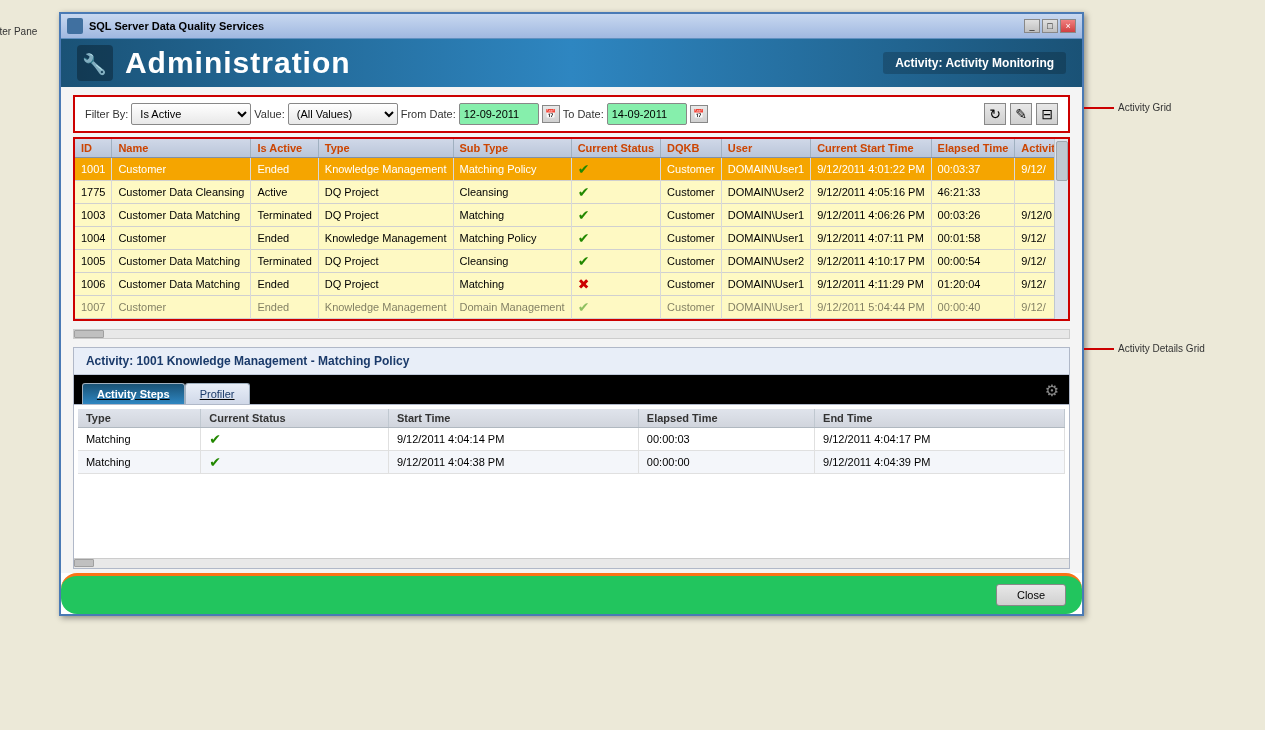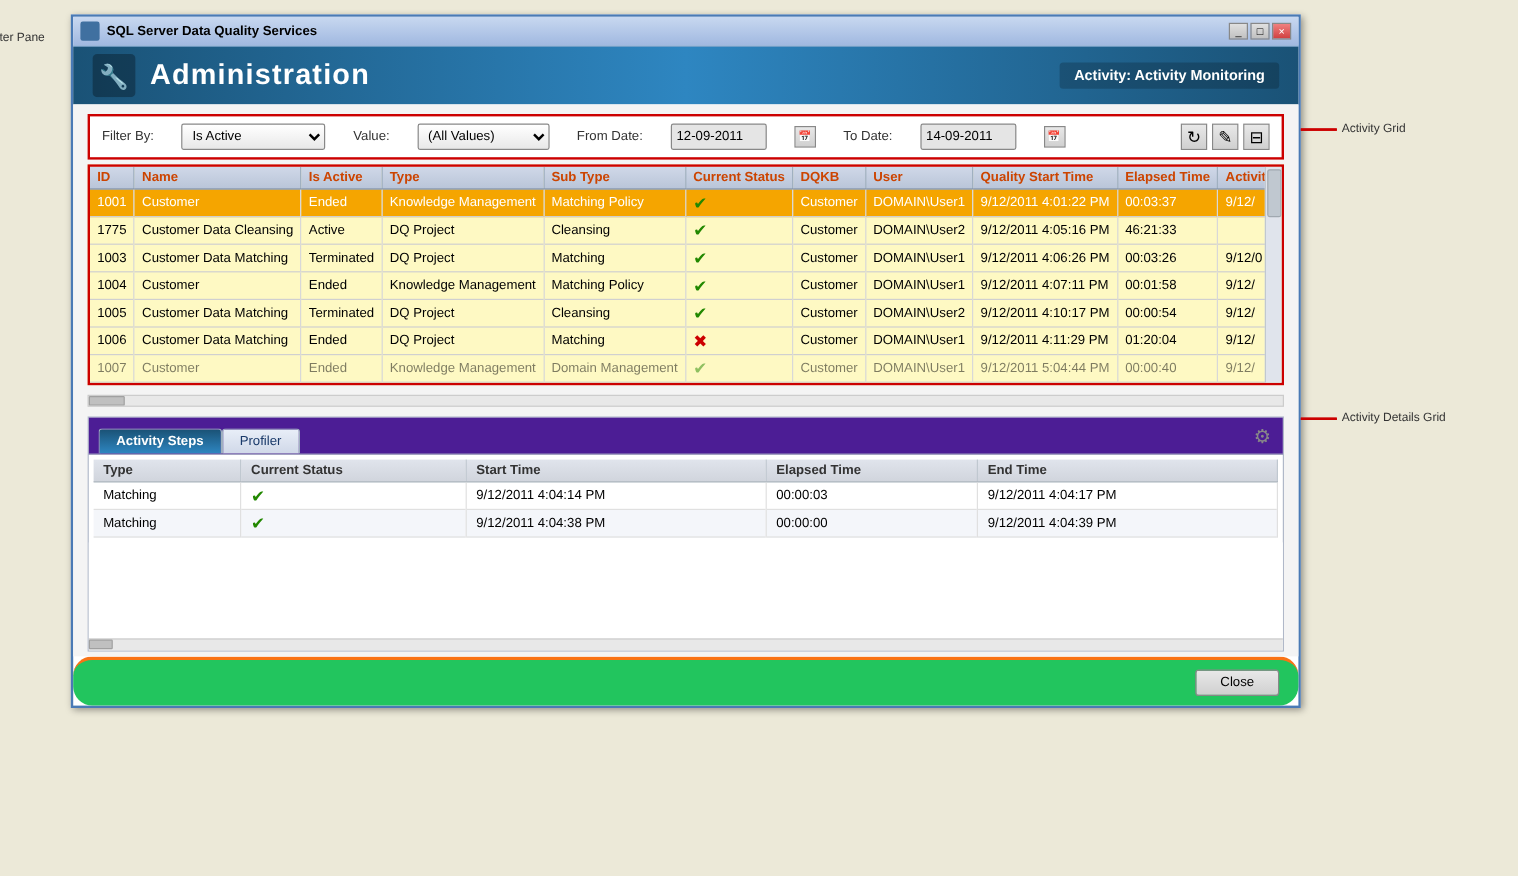--- a/index.html
+++ b/index.html
@@ -67,21 +67,21 @@
       align-items: center;
       justify-content: space-between;
     }
     .header-logo {
       display: flex;
       align-items: center;
       gap: 12px;
     }
     .header-title {
       color: #fff;
-      font-size: 24px;
+      font-size: 30px;
       font-weight: bold;
       letter-spacing: 1px;
     }
     .header-right {
       color: #fff;
       font-size: 12px;
       font-weight: bold;
       background: rgba(0,0,0,0.2);
       padding: 4px 12px;
       border-radius: 3px;
@@ -112,40 +112,40 @@
     }
 
     
     .filter-pane {
       border: 2px solid #cc0000;
       background: #fff;
       padding: 6px 10px;
       margin-bottom: 4px;
       display: flex;
       align-items: center;
-      gap: 23px;
+      gap: 3px;
     }
     .filter-label {
       font-size: 11px;
       color: #333;
       white-space: nowrap;
     }
     .filter-select {
       height: 22px;
       border: 1px solid #888;
       border-radius: 2px;
       background: linear-gradient(to bottom, #fff, #e8e8e8);
       font-size: 11px;
       padding: 0 4px;
     }
     .filter-date-input {
       height: 22px;
       border: 1px solid #888;
       border-radius: 2px;
-      background: #e5e5e5;
+      background: #86efac;
       font-size: 11px;
       padding: 0 4px;
       width: 80px;
     }
     .cal-btn {
       width: 18px;
       height: 18px;
       border: 1px solid #888;
       background: linear-gradient(to bottom, #e8e8e8, #d0d0d0);
       cursor: pointer;
@@ -219,23 +219,24 @@
       font-size: 12px;
       font-weight: bold;
       color: #1a3a6a;
       border-bottom: 1px solid #c0c8d8;
       background: #e8eef8;
     }
     .detail-tabs {
       display: flex;
       gap: 0;
       padding: 4px 8px 0;
-      background: #4c1d95;
+      background: #000000;
       border-bottom: 1px solid #b0b8c8;
       align-items: flex-end;
+      text-decoration: underline;
     }
     .detail-tab {
       padding: 4px 14px;
       font-size: 11px;
       cursor: pointer;
       border: 1px solid #a0b0c0;
       border-bottom: none;
       background: linear-gradient(to bottom, #e8eef8, #d0d8e8);
       color: #1a3a6a;
       border-radius: 3px 3px 0 0;
@@ -397,21 +398,21 @@
             <thead>
               <tr>
                 <th>ID</th>
                 <th>Name</th>
                 <th>Is Active</th>
                 <th>Type</th>
                 <th>Sub Type</th>
                 <th>Current Status</th>
                 <th>DQKB</th>
                 <th>User</th>
-                <th>Quality Start Time</th>
+                <th>Current Start Time</th>
                 <th>Elapsed Time</th>
                 <th>Activity</th>
               </tr>
             </thead>
             <tbody>
               <tr class="selected">
                 <td>1001</td>
                 <td>Customer</td>
                 <td>Ended</td>
                 <td>Knowledge Management</td>
@@ -508,20 +509,21 @@
         <div style="position:absolute; right:0; top:0; bottom:0; width:14px; background:#e0e4ec; border-left:1px solid #c0c8d0;">
           <div style="width:12px; height:40px; background:#c0c8d0; margin:2px auto; border:1px solid #a0a8b0; border-radius:2px;"></div>
         </div>
       </div>
 
       <div style="height:10px; background:#e8e8e8; border:1px solid #ccc; margin-bottom:8px; position:relative;">
         <div style="width:30px; height:8px; background:#c0c0c0; border:1px solid #a0a0a0; border-radius:1px;"></div>
       </div>
 
       <div class="activity-detail-panel">
+        <div class="activity-detail-title">Activity:  1001 Knowledge Management - Matching Policy</div>
         <div class="detail-tabs">
           <div class="detail-tab active">Activity Steps</div>
           <div class="detail-tab">Profiler</div>
           <div class="detail-tab-spacer"></div>
           <div class="detail-refresh-btn" title="Refresh">⚙</div>
         </div>
         <div class="detail-grid-container">
           <table class="detail-grid">
             <thead>
               <tr>

